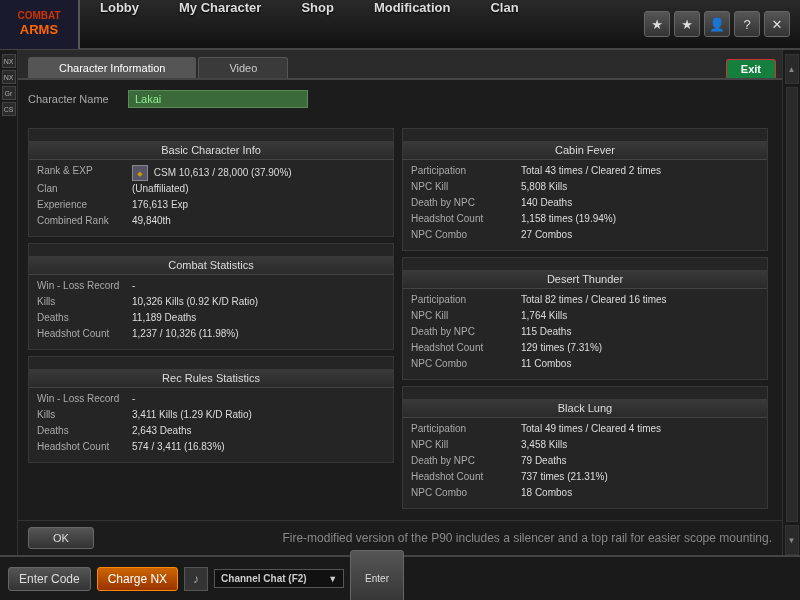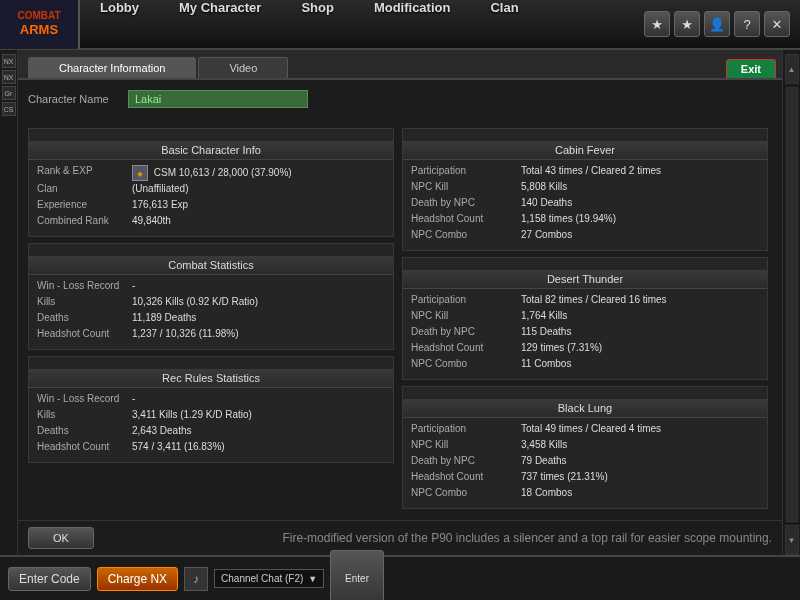--- a/index.html
+++ b/index.html
@@ -286,25 +286,26 @@
       background: linear-gradient(to bottom, #cc6600, #993300);
       border-color: #ff8800;
       color: #fff;
     }
     #channel-chat-box {
       background: #111;
       border: 1px solid #555;
       color: #ccc;
       font-size: 10px;
       padding: 3px 6px;
-      width: 110px;
+      width: 130px;
       display: flex;
       align-items: flex-end;
       justify-content: space-between;
       cursor: pointer;
+      font-weight: bold;
     }
     #enter-btn {
       background: linear-gradient(to bottom, #555, #333);
       border: 1px solid #666;
       color: #ddd;
       font-size: 10px;
       padding: 22px 14px;
       cursor: pointer;
       border-radius: 3px;
     }

